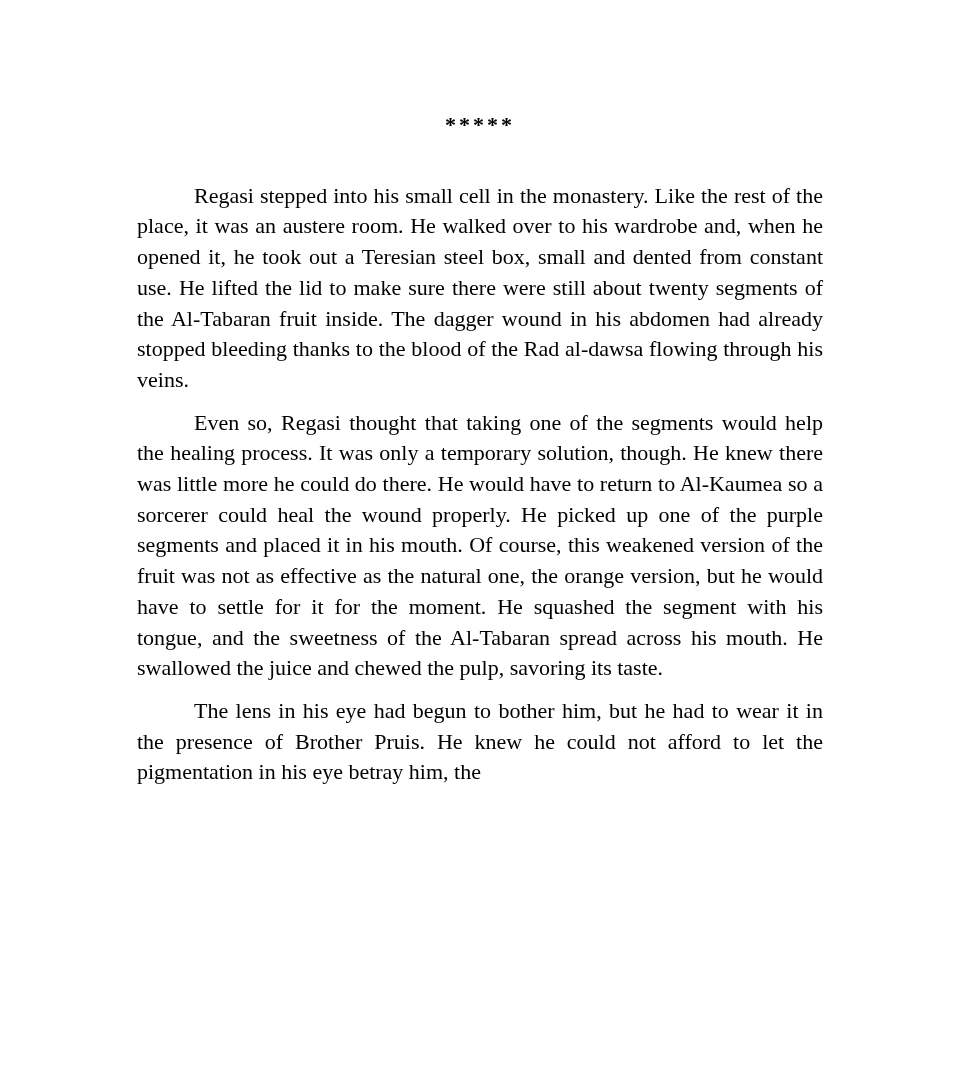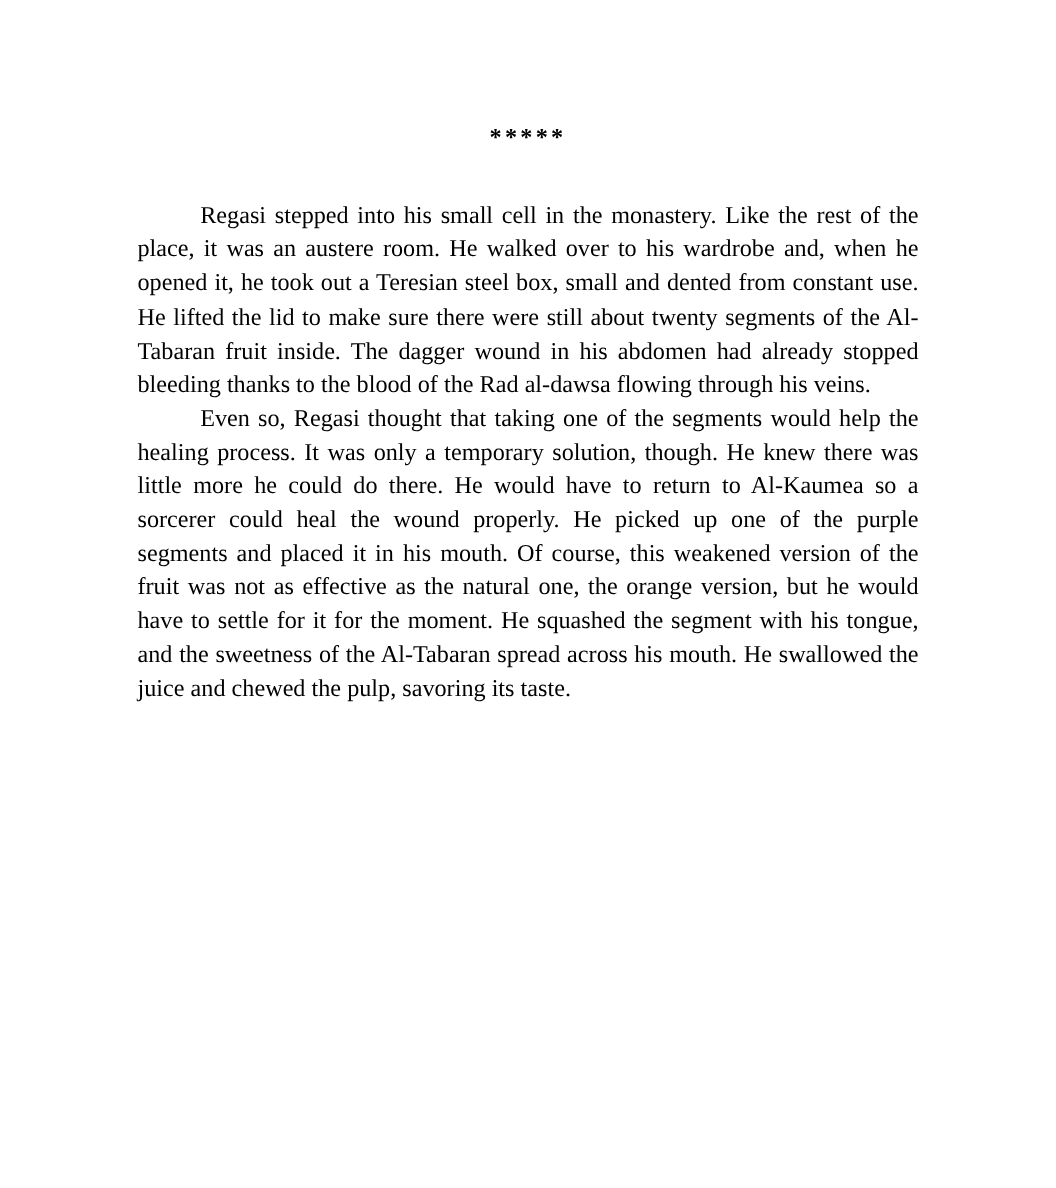--- a/index.html
+++ b/index.html
@@ -21,30 +21,31 @@
     line-height: 30.7px;
   }
   .separator {
     margin-top: 110px;
     margin-bottom: 40px;
     text-align: center;
     font-weight: 700;
     letter-spacing: 3px;
   }
   .body-text p {
-    margin: 0;
+    margin: 12px;
     padding: 0;
     text-align: justify;
     text-justify: inter-word;
     text-indent: 57px;
   }
 </style>
 </head>
 <body>
 
 <div class="page">
   <div class="separator">*****</div>
 
   <div class="body-text">
     <p>Regasi stepped into his small cell in the monastery. Like the rest of the place, it was an austere room. He walked over to his wardrobe and, when he opened it, he took out a Teresian steel box, small and dented from constant use. He lifted the lid to make sure there were still about twenty segments of the Al-Tabaran fruit inside. The dagger wound in his abdomen had already stopped bleeding thanks to the blood of the Rad al-dawsa flowing through his veins.</p>
     <p>Even so, Regasi thought that taking one of the segments would help the healing process. It was only a temporary solution, though. He knew there was little more he could do there. He would have to return to Al-Kaumea so a sorcerer could heal the wound properly. He picked up one of the purple segments and placed it in his mouth. Of course, this weakened version of the fruit was not as effective as the natural one, the orange version, but he would have to settle for it for the moment. He squashed the segment with his tongue, and the sweetness of the Al-Tabaran spread across his mouth. He swallowed the juice and chewed the pulp, savoring its taste.</p>
+    <p>The lens in his eye had begun to bother him, but he had to wear it in the presence of Brother Pruis. He knew he could not afford to let the pigmentation in his eye betray him, the</p>
   </div>
 </div>
 
 </body></html>

